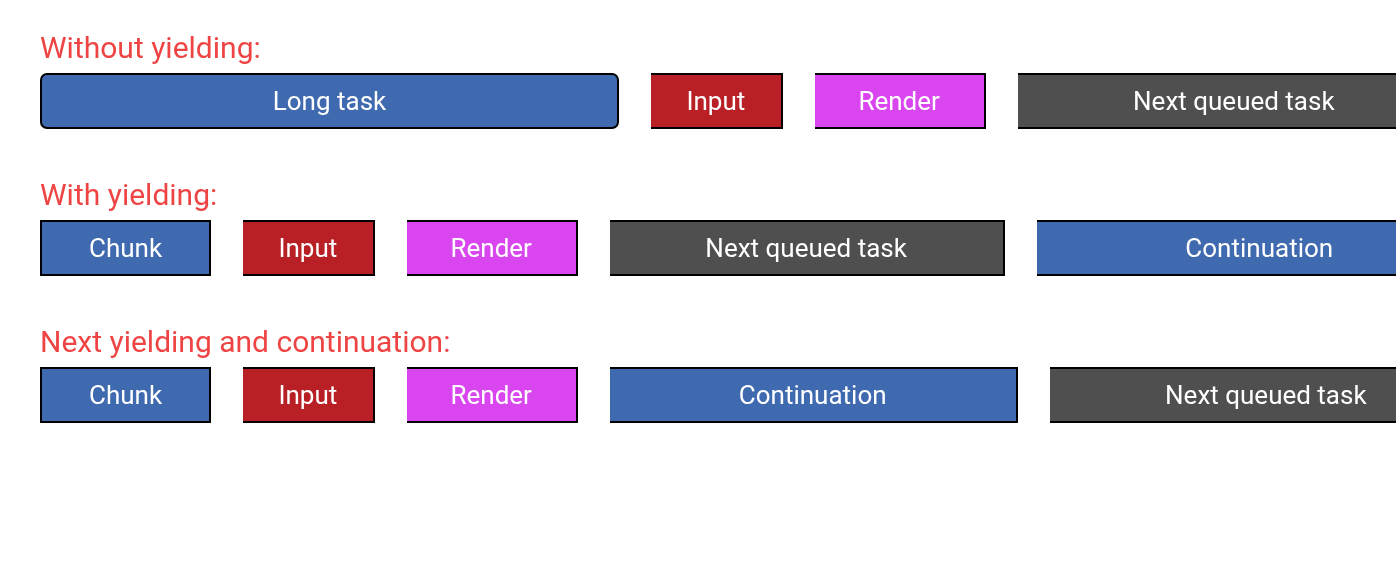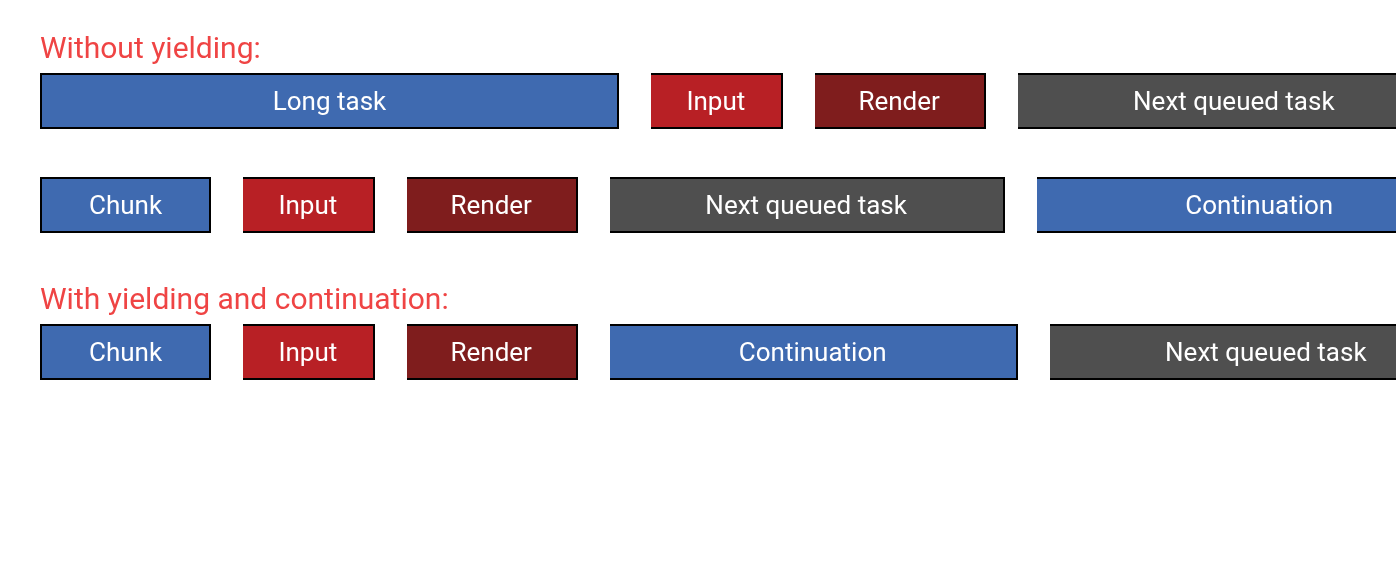--- a/index.html
+++ b/index.html
@@ -31,47 +31,48 @@
     justify-content: center;
     color: #fff;
     font-size: 26px;
     font-weight: 400;
     border: 2px solid #000;
     white-space: nowrap;
   }
   .seg + .seg { border-left: none; margin-left: 32px; }
   .blue  { background: #3f6ab0; }
   .red   { background: #b82025; }
-  .green { background: #7f1d1d; }
+  .green { background: #d946ef; }
   .gray  { background: #4f4f4f; text-align: center; }
 </style>
 </head>
 <body>
 
 <div id="root">
     <div class="section">
       <div class="section-title">Without yielding:</div>
       <div class="bar">
-        <div class="seg blue" style="flex: 0 0 44%;">Long task</div>
+        <div class="seg blue" style="flex: 0 0 44%; border-radius: 7px;">Long task</div>
         <div class="seg red" style="flex: 0 0 10%;">Input</div>
         <div class="seg green" style="flex: 0 0 13%;">Render</div>
         <div class="seg gray" style="flex: 0 0 33%;">Next queued task</div>
       </div>
     </div>
     <div class="section">
+      <div class="section-title">With yielding:</div>
       <div class="bar">
         <div class="seg blue" style="flex: 0 0 13%;">Chunk</div>
         <div class="seg red" style="flex: 0 0 10%;">Input</div>
         <div class="seg green" style="flex: 0 0 13%;">Render</div>
         <div class="seg gray" style="flex: 0 0 30%;">Next queued task</div>
         <div class="seg blue" style="flex: 0 0 34%;">Continuation</div>
       </div>
     </div>
     <div class="section">
-      <div class="section-title">With yielding and continuation:</div>
+      <div class="section-title">Next yielding and continuation:</div>
       <div class="bar">
         <div class="seg blue" style="flex: 0 0 13%;">Chunk</div>
         <div class="seg red" style="flex: 0 0 10%;">Input</div>
         <div class="seg green" style="flex: 0 0 13%;">Render</div>
         <div class="seg blue" style="flex: 0 0 31%;">Continuation</div>
         <div class="seg gray" style="flex: 0 0 33%;">Next queued task</div>
       </div>
     </div>
   </div>
 

